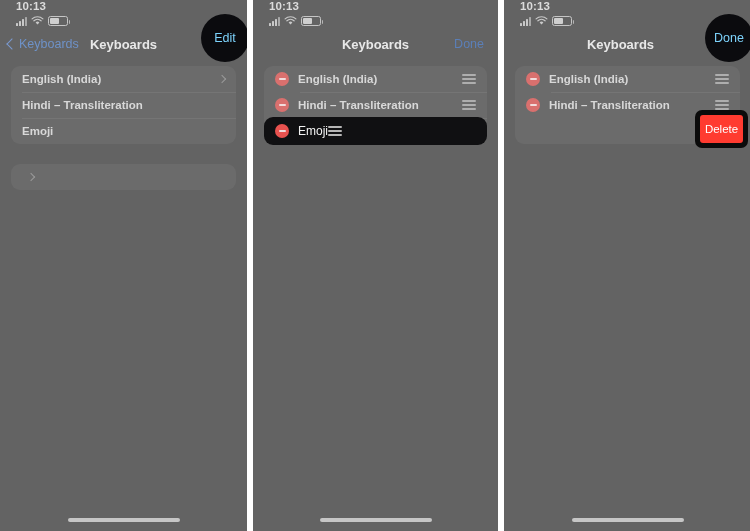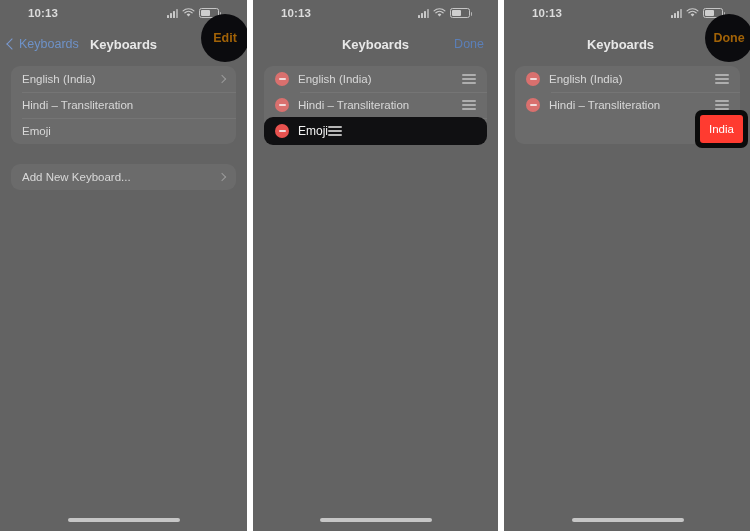--- a/index.html
+++ b/index.html
@@ -37,28 +37,29 @@
   }
   .panel.p2 { width: 245px; }
   .panel.p3 { width: 247px; }
 
   
   .statusbar {
     position: absolute;
     top: 0; left: 0; right: 0;
     height: 26px;
     display: flex;
-    align-items: center;
+    align-items: flex-start;
     justify-content: space-between;
-    padding: 0 28px;
+    padding: 0 16px;
     box-sizing: border-box;
     color: #d6d6d6;
     font-size: 11px;
     font-weight: bold;
     letter-spacing: 0.1px;
+    flex-direction: column;
   }
   .status-time { color: #dcdcdc; font-size: 11.5px; font-weight: bold; }
   .status-icons {
     display: flex;
     align-items: center;
     gap: 4px;
   }
   
   .cell-bars { display: flex; align-items: flex-end; gap: 1px; height: 9px; }
   .cell-bars i { display: block; width: 2px; background: #c9c9c9; border-radius: 0.5px; }
@@ -139,32 +140,33 @@
   .spotlight {
     position: absolute;
     border-radius: 50%;
     background: #0b0b0e;
     z-index: 2;
     display: flex;
     align-items: center;
     justify-content: center;
   }
   .spotlight .sp-label {
-    color: #a16207;
+    color: #7dd3fc;
     font-size: 12.5px;
-    font-weight: bold;
+    font-weight: normal;
   }
 
   
   .group {
     position: absolute;
     left: 11px; right: 11px;
     background: rgba(255,255,255,0.055);
     border-radius: 9px;
     overflow: hidden;
+    font-weight: bold;
   }
   .row {
     height: 26px;
     display: flex;
     align-items: center;
     padding: 0 11px;
     box-sizing: border-box;
     position: relative;
     color: #d8d8d8;
     font-size: 11.5px;
@@ -317,21 +319,20 @@
       <div class="row">
         <span class="label">Hindi – Transliteration</span>
       </div>
       <div class="row">
         <span class="label">Emoji</span>
       </div>
     </div>
 
     <div class="group" style="top:164px;">
       <div class="row">
-        <span class="label">Add New Keyboard...</span>
         <span class="chev-right"></span>
       </div>
     </div>
 
     <div class="home-indicator"></div>
   </div>
 
   <div class="panel-gap"></div>
 
   <div class="panel p2">
@@ -466,19 +467,19 @@
         <span class="label">Hindi – Transliteration</span>
         <span class="handle">
             <span></span>
             <span></span>
             <span></span>
           </span>
       </div>
     </div>
 
     <div class="delete-callout" style="right:3px; top:110px; width:53px; height:38px;">
-      <span class="delete-btn">India</span>
+      <span class="delete-btn">Delete</span>
     </div>
 
     <div class="home-indicator"></div>
   </div>
 
 </div>
 
 </body></html>

